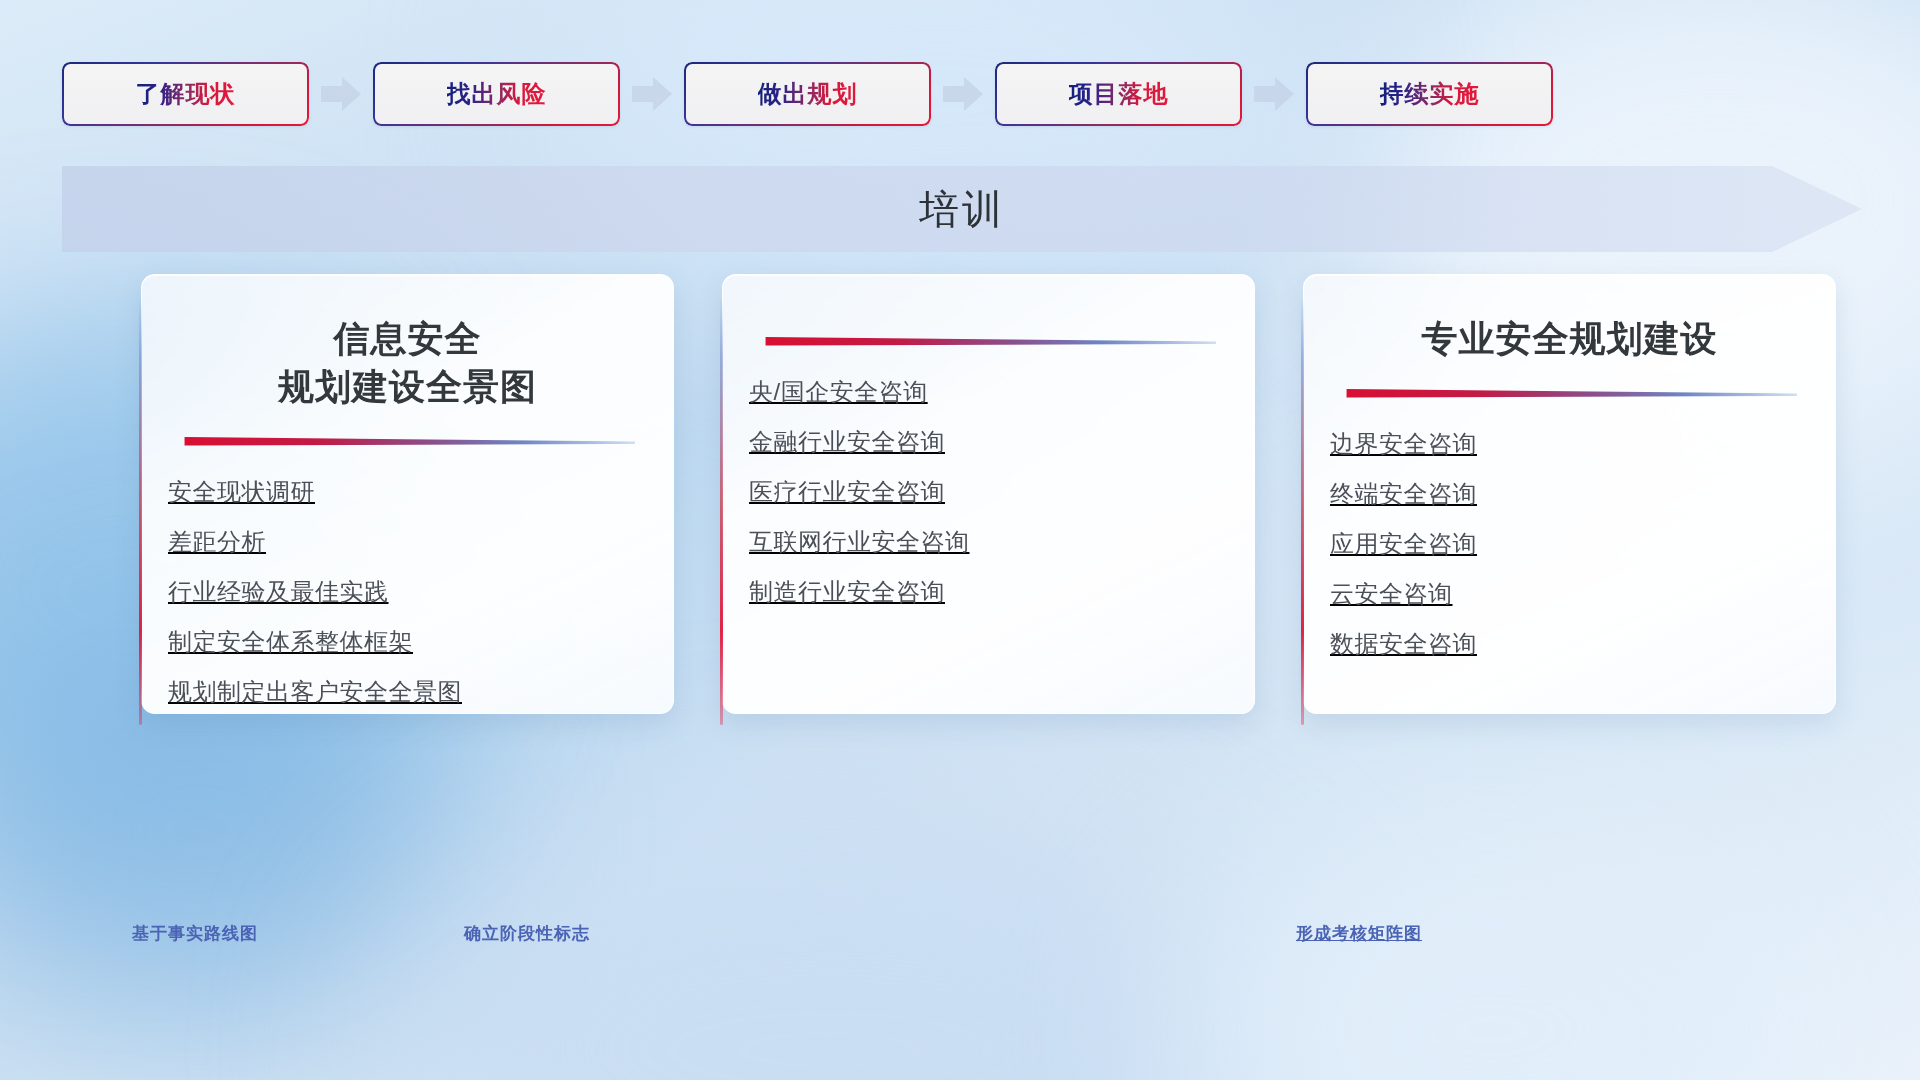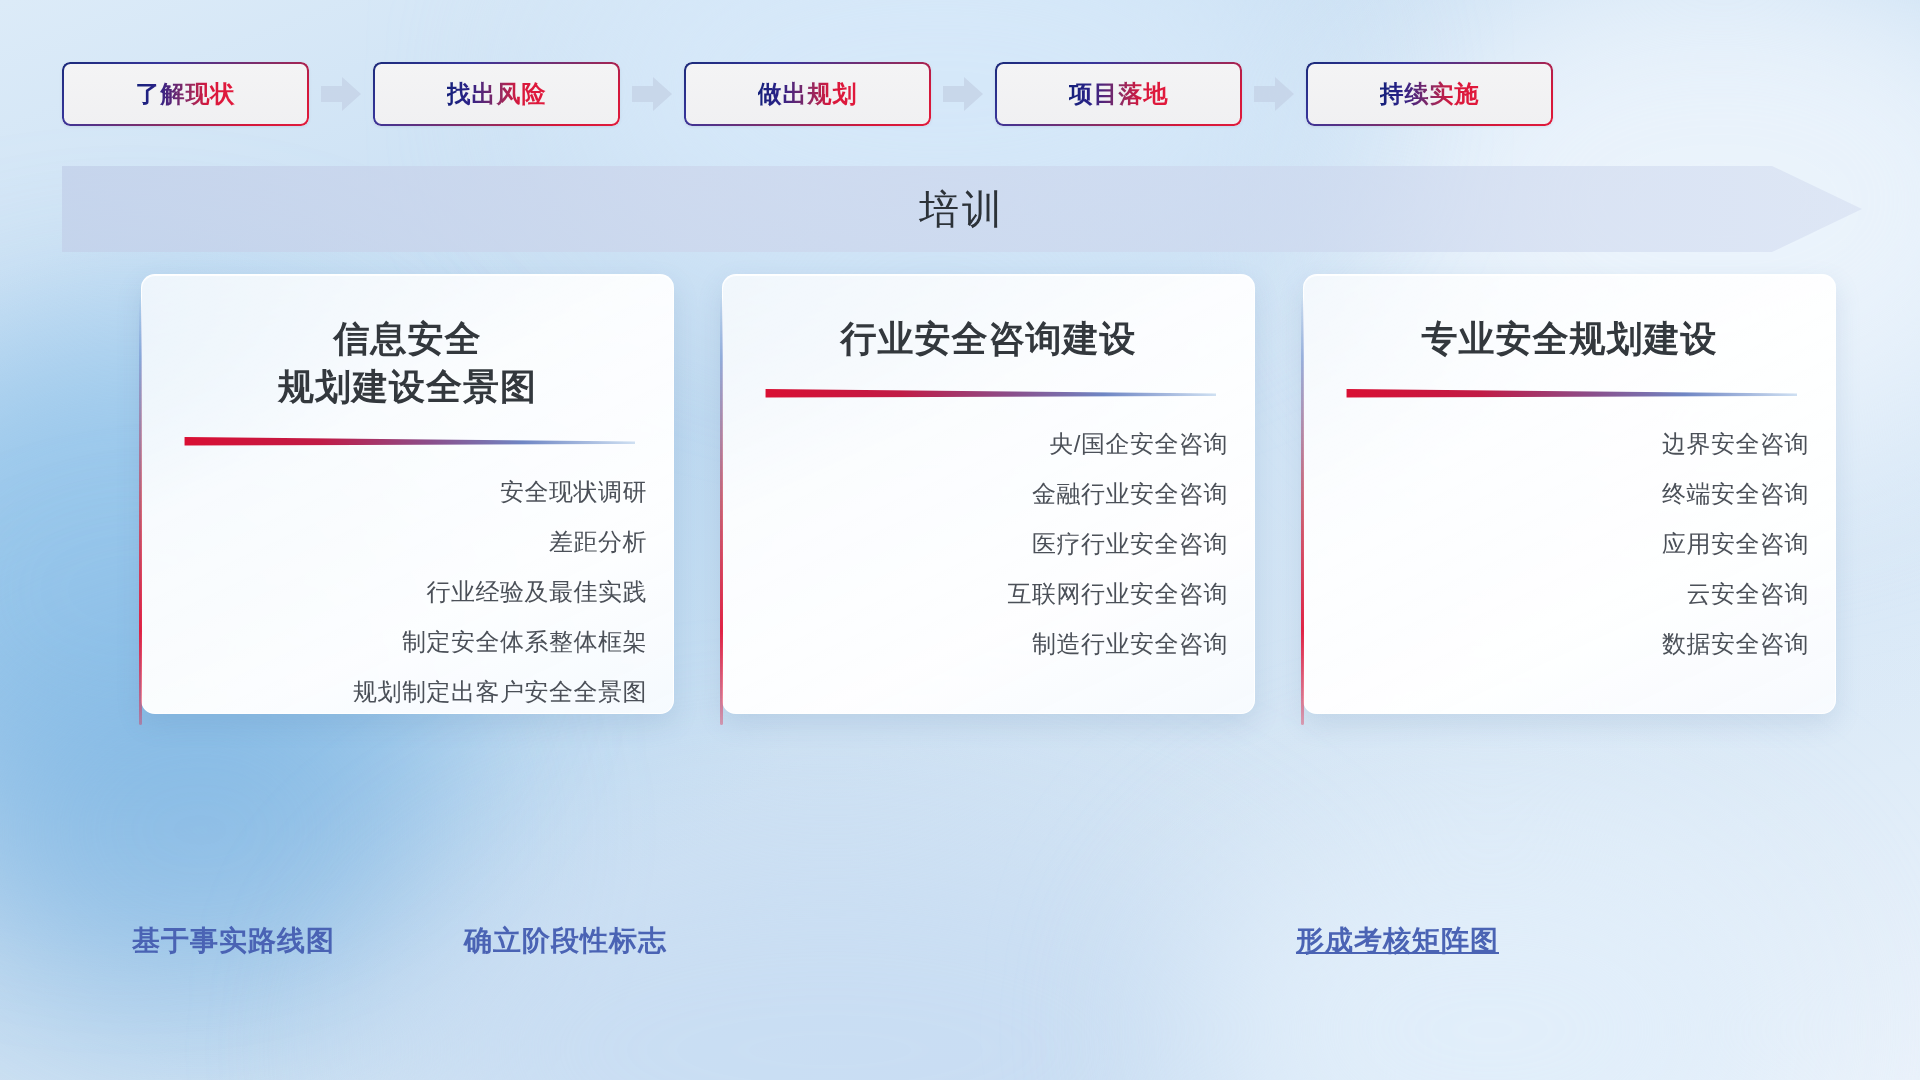--- a/index.html
+++ b/index.html
@@ -97,32 +97,33 @@
     font-size:36px; font-weight:700; color:#33383d; text-align:center;
     line-height:1.34; letter-spacing:1px; white-space:pre-line;
     margin-top:4px;
   }
   .card-divider {
     width:calc(100% - 24px); height:14px; margin:22px 0 10px 0; position:relative;
   }
   .card-divider svg { display:block; width:100%; height:100%; }
   .card-list {
     list-style:none; width:100%;
-    display:flex; flex-direction:column; align-items:flex-end; gap:0;
+    display:flex; flex-direction:column; align-items:flex-start; gap:0;
     margin-top:10px;
+    text-decoration:underline;
   }
   .card-list li {
     font-size:24px; color:#4b5058; line-height:50px; letter-spacing:0.5px; white-space:nowrap;
   }
 
   
   .footnotes { position:absolute; left:0; top:922px; width:1920px; height:48px; }
   .footnote {
     position:absolute; top:0;
-    font-size:28px; font-weight:700; color:#4a63b4; letter-spacing:1px; white-space:nowrap;
+    font-size:17px; font-weight:700; color:#4a63b4; letter-spacing:1px; white-space:nowrap;
   }
 </style>
 </head>
 <body>
 
 <div class="bg-blob blob-a"></div>
 <div class="bg-blob blob-b"></div>
 <div class="bg-blob blob-c"></div>
 <div class="bg-blob blob-d"></div>
 <div class="bg-blob blob-e"></div>
@@ -201,21 +202,20 @@
       </div>
       <ul class="card-list">
         <li>安全现状调研</li>
         <li>差距分析</li>
         <li>行业经验及最佳实践</li>
         <li>制定安全体系整体框架</li>
         <li>规划制定出客户安全全景图</li>
       </ul>
     </div>
     <div class="card">
-      <div class="card-title">行业安全咨询建设</div>
       <div class="card-divider">
         <svg viewBox="0 0 400 14" preserveAspectRatio="none" aria-hidden="true">
           <defs>
             <linearGradient id="dv1" x1="0" y1="0" x2="1" y2="0">
               <stop offset="0%" stop-color="#d90f33"></stop>
               <stop offset="30%" stop-color="#c11b46"></stop>
               <stop offset="55%" stop-color="#8a4f8c"></stop>
               <stop offset="75%" stop-color="#6f86c4"></stop>
               <stop offset="100%" stop-color="#cfe0f2"></stop>
             </linearGradient>

